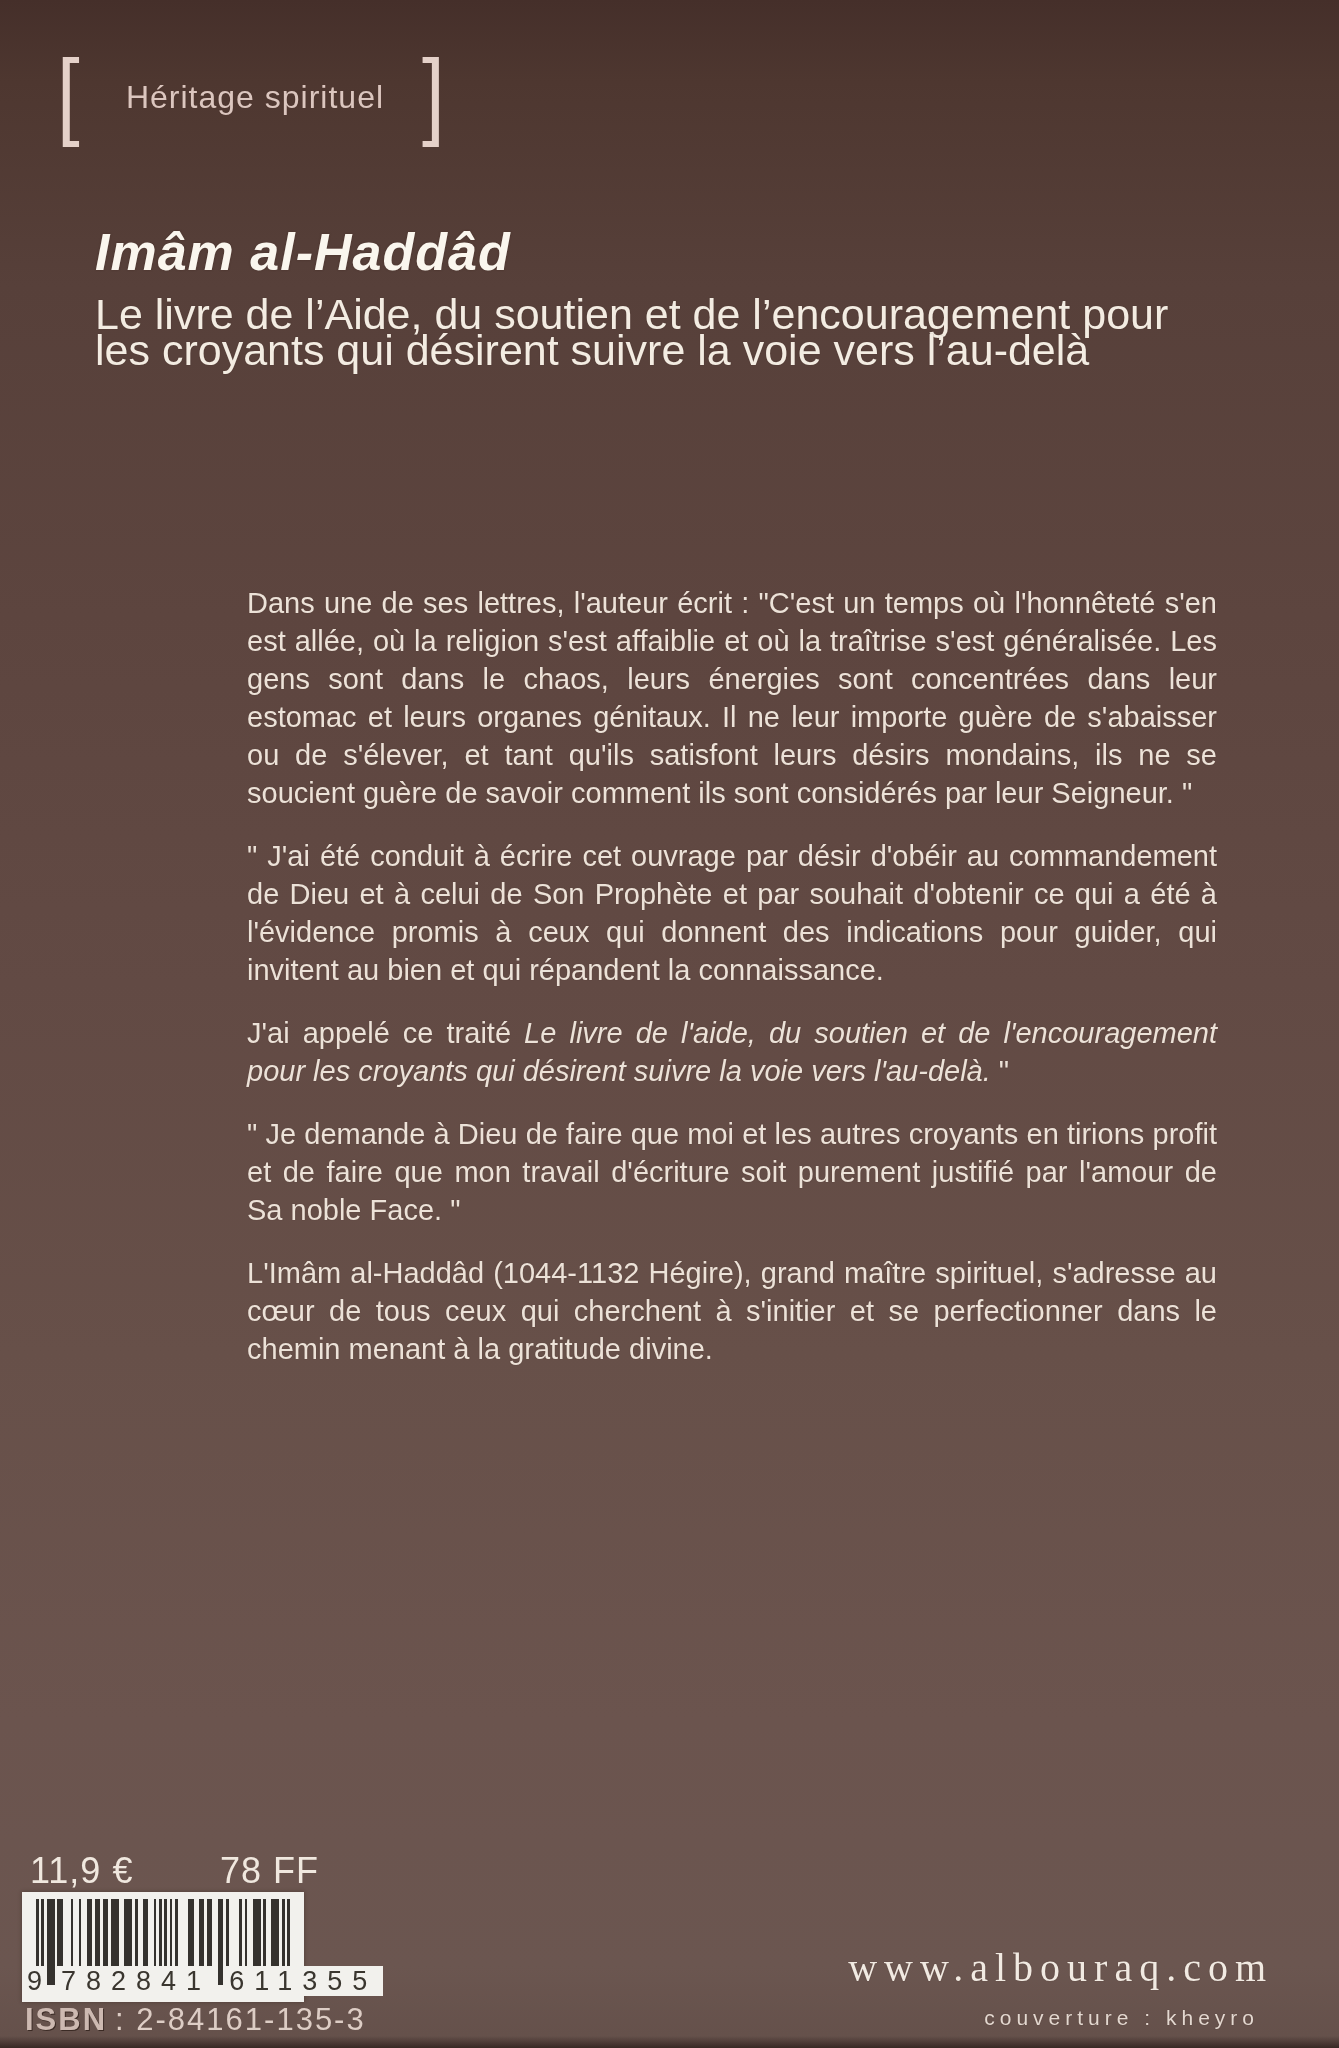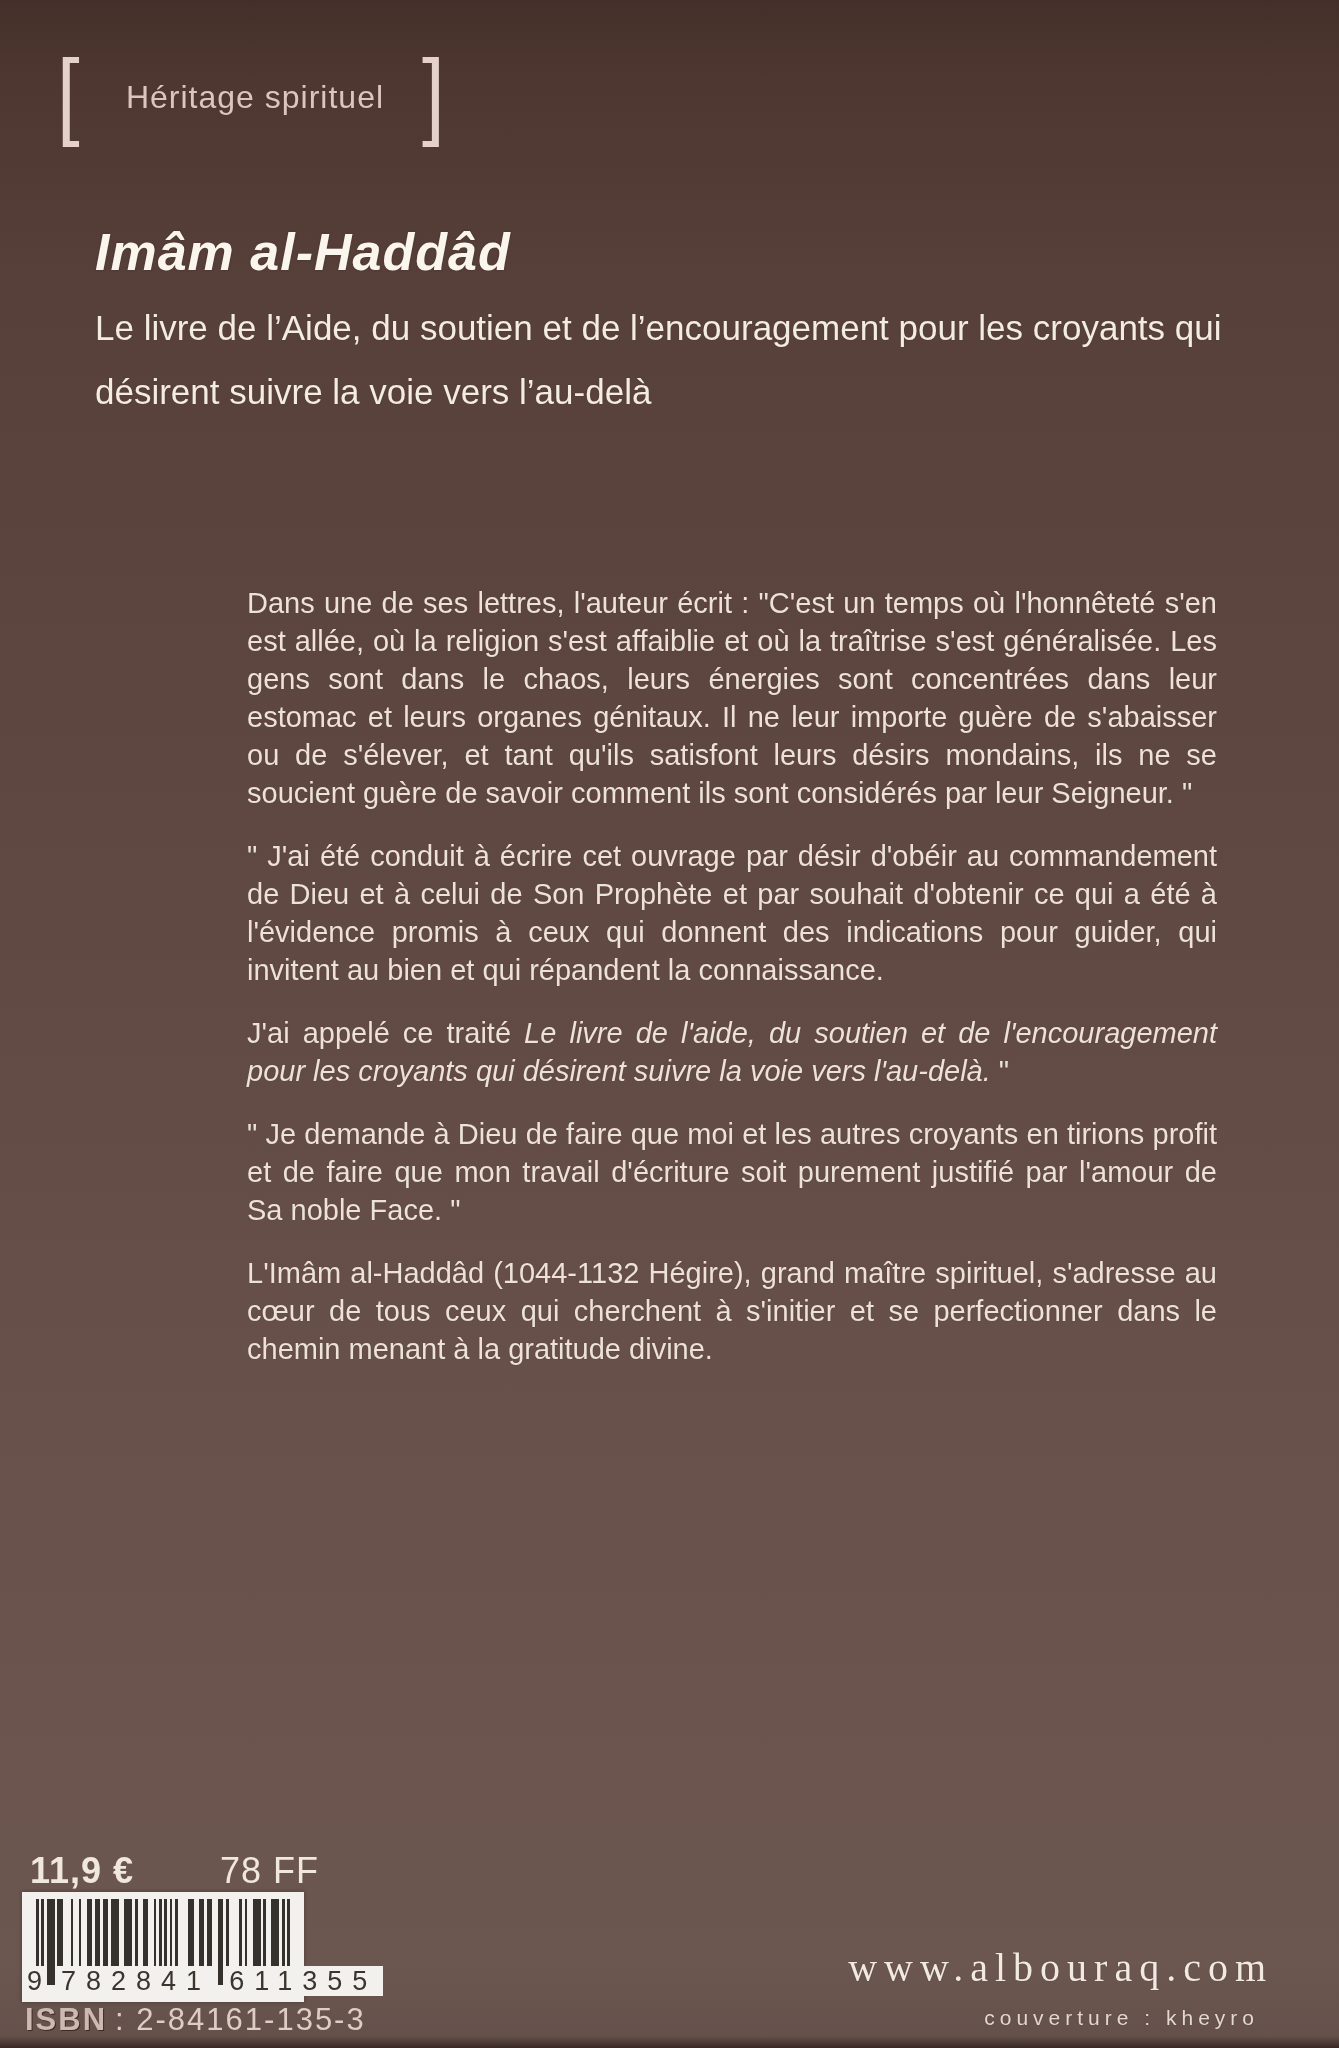--- a/index.html
+++ b/index.html
@@ -32,36 +32,36 @@
   }
   
   .book-author{
     position:absolute; left:95px; top:222px;
     color:#faf6ee; font-size:52px; font-weight:700; letter-spacing:1px;
     text-shadow:0 0 2px rgba(60,35,30,.5);
     font-style:italic;
   }
   .book-subtitle{
     position:absolute; left:95px; top:296px; width:1140px;
-    color:#f3ece2; font-size:35px; line-height:64px; font-weight:400;
+    color:#f3ece2; font-size:43px; line-height:36px; font-weight:400;
     text-shadow:0 0 1px rgba(60,35,30,.5);
   }
   
   .body-text{
     position:absolute; left:247px; top:584px; width:970px;
     color:#ece2d8; font-size:29px; line-height:38px;
     text-align:justify;
     text-shadow:0 0 1px rgba(70,45,38,.6);
   }
   .body-text p{margin:0 0 25px 0;}
   .italic{font-style:italic;}
   
   .price-eur{
     position:absolute; left:30px; top:1850px;
-    color:#f0e8df; font-size:36px; font-weight:700; letter-spacing:1px;
+    color:#f0e8df; font-size:36px; font-weight:400; letter-spacing:1px;
   }
   .price-ff{
     position:absolute; left:220px; top:1850px;
     color:#f0e8df; font-size:36px; font-weight:400; letter-spacing:1px;
   }
   .barcode-box{
     position:absolute; left:22px; top:1892px; width:282px; height:110px;
     background:#f2f1ed;
     box-shadow:0 0 4px rgba(40,25,20,.4);
   }

